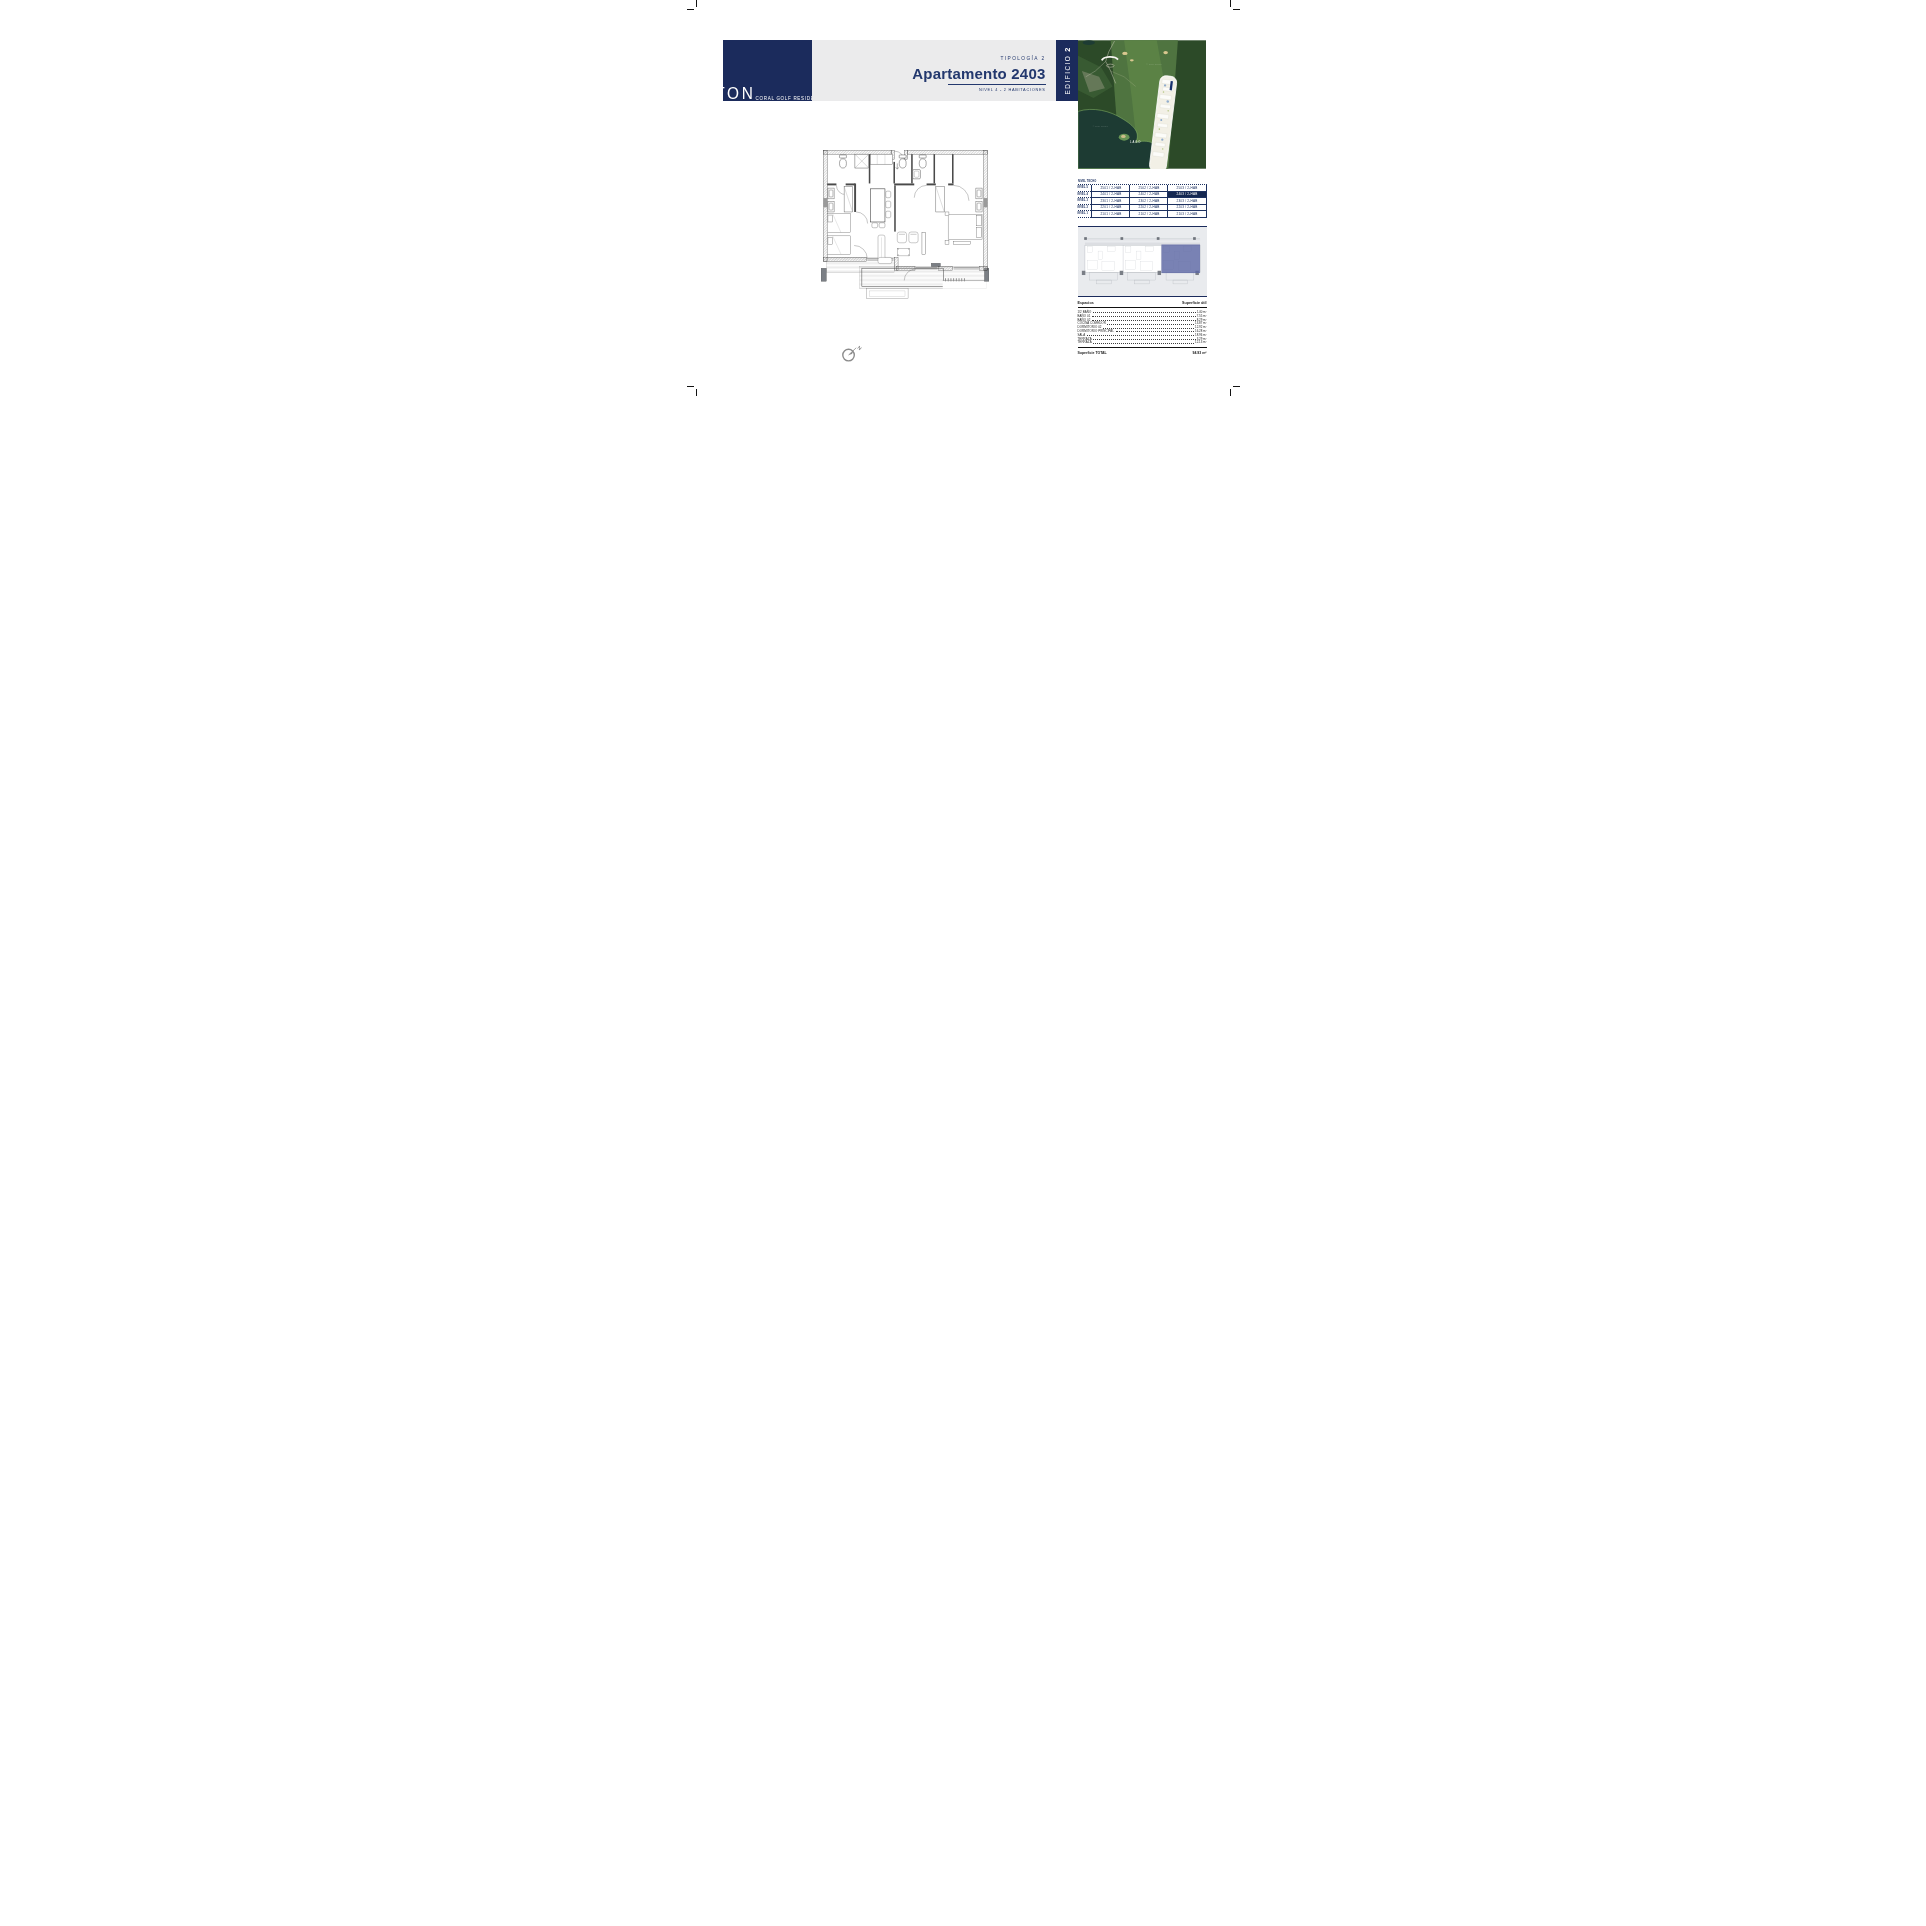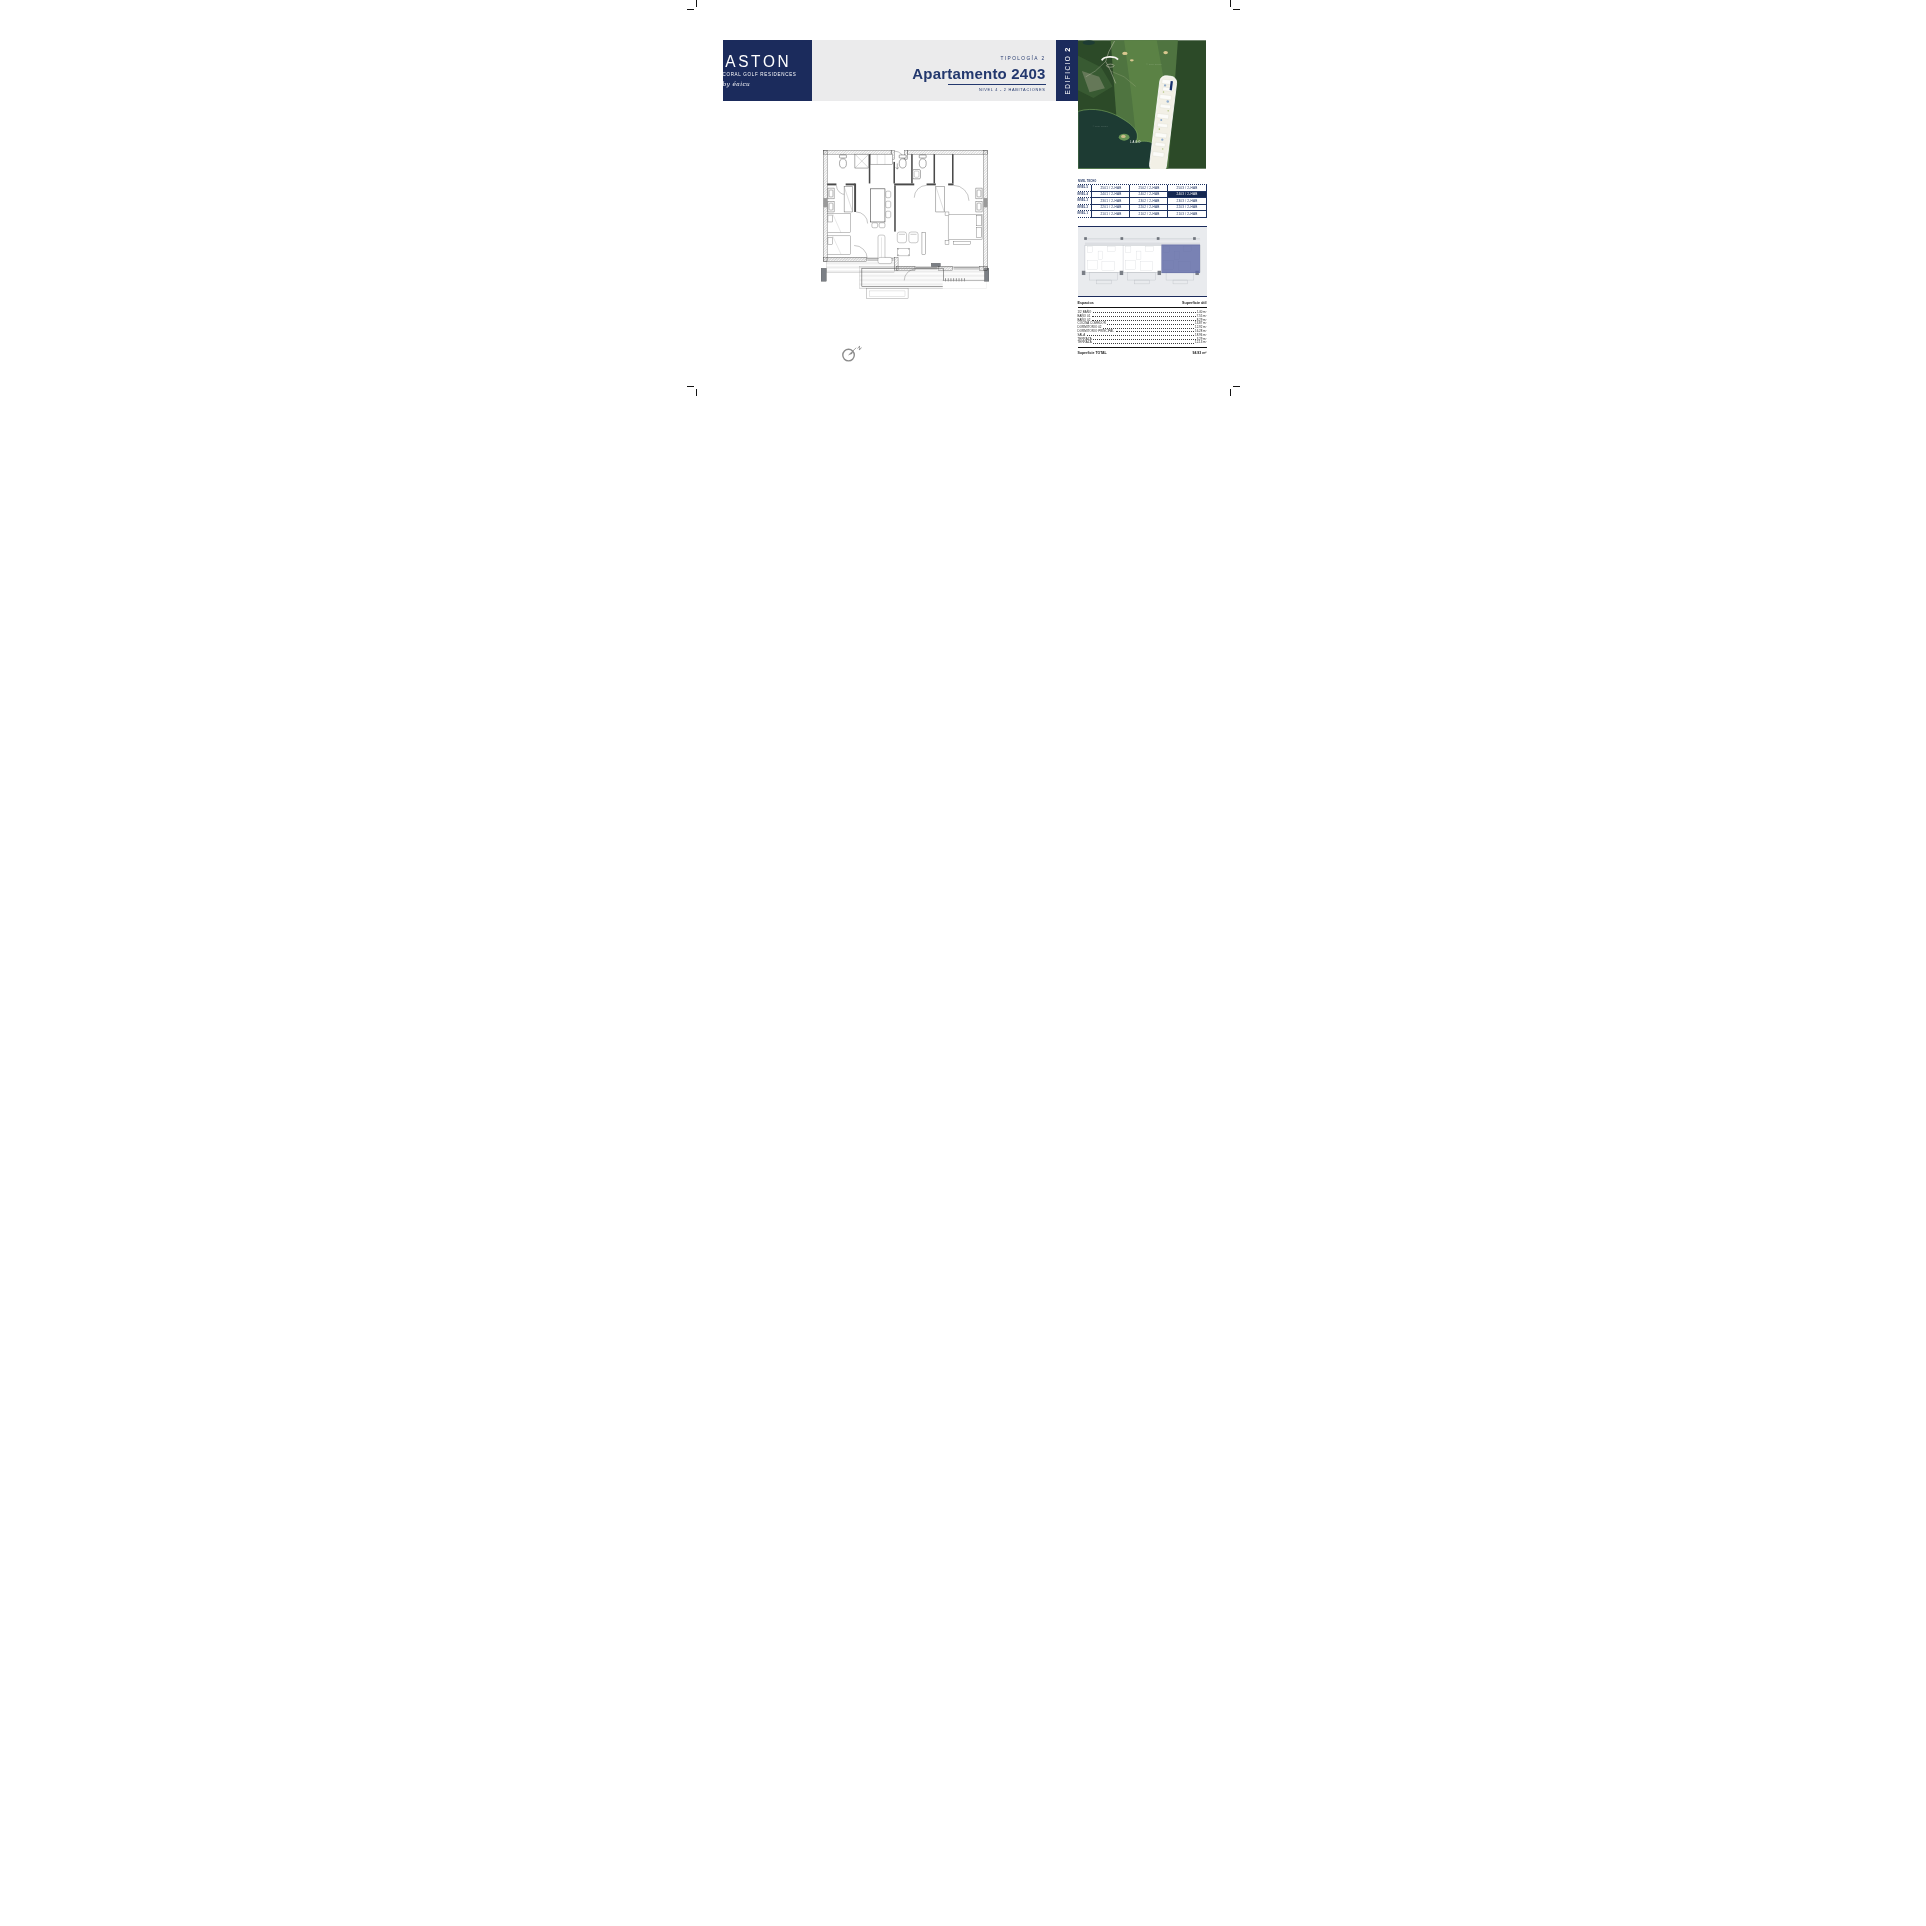--- a/index.html
+++ b/index.html
@@ -6,21 +6,21 @@
   body{font-family:"Liberation Sans", sans-serif; -webkit-font-smoothing:antialiased;}
   .page{position:relative;width:553px;height:396px;background:#ffffff;overflow:hidden;margin:0 auto;}
 
   
   .crop{position:absolute;background:#121212;}
   .crop.v{width:0.4px;height:7px;}
   .crop.h{width:7px;height:0.4px;}
 
   
   .logo-box{position:absolute;left:36px;top:40px;width:89px;height:61px;background:#1b2b5c;
-    display:flex;flex-direction:column;align-items:flex-start;justify-content:center;color:#fff;}
+    display:flex;flex-direction:row;align-items:flex-end;justify-content:center;color:#fff;}
   .logo-brand{font-size:15.4px;letter-spacing:2.7px;font-weight:400;transform:scaleY(1.08);line-height:1;margin-left:2.7px;}
   .logo-sub{font-size:4.5px;letter-spacing:0.7px;margin-top:2.7px;font-weight:400;white-space:nowrap;}
   .logo-by{font-family:"DejaVu Serif", serif;font-style:italic;font-size:5.8px;margin-top:3.5px;letter-spacing:0.4px;}
 
   
   .band{position:absolute;left:125px;top:40px;width:244px;height:61px;background:#ebebec;}
   .band-inner{position:absolute;right:10px;top:0;width:162px;height:100%;text-align:right;color:#23386e;}
   .typology{margin-top:16px;font-size:4.8px;letter-spacing:1.4px;font-weight:400;}
   .apt-title{margin-top:3.5px;font-size:15px;font-weight:bold;letter-spacing:0.2px;}
   .title-rule{margin-top:2.3px;margin-left:auto;width:98px;border-bottom:0.6px solid #23386e;}

